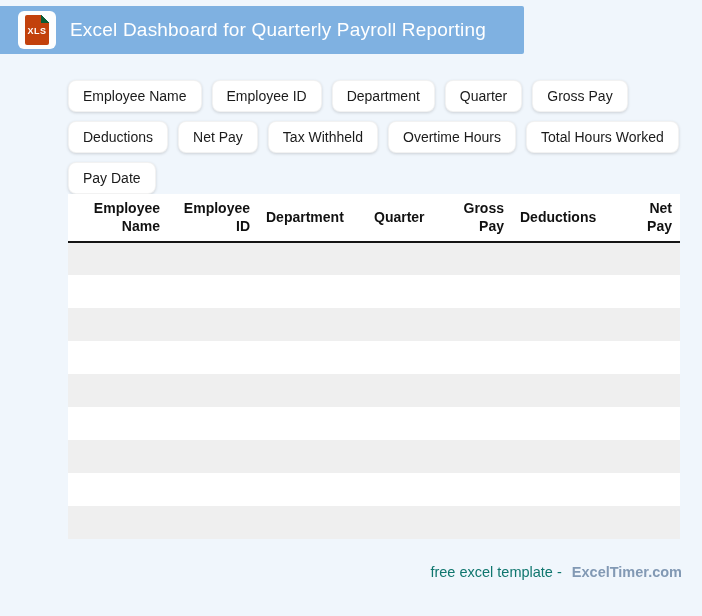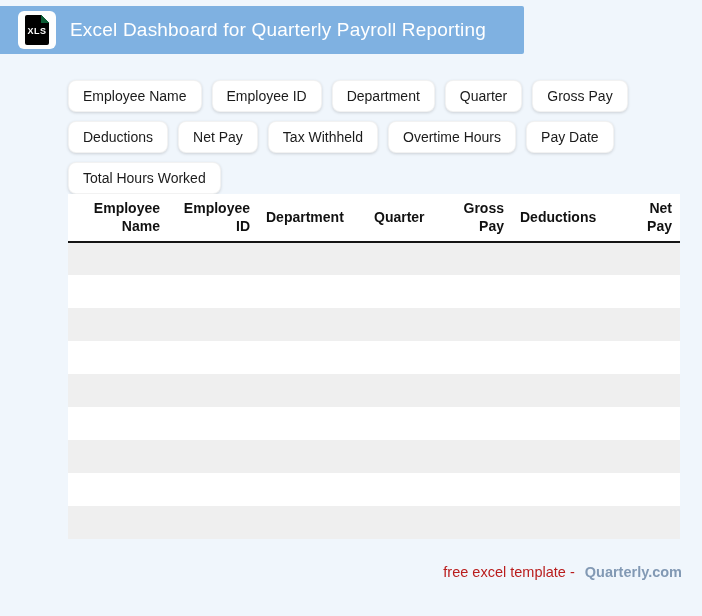--- a/index.html
+++ b/index.html
@@ -26,21 +26,21 @@
   .file-tile {
     width: 38px; height: 38px;
     background: #FDFEFE;
     border-radius: 6px;
     display: flex; align-items: center; justify-content: center;
     flex: 0 0 auto;
   }
   .doc {
     position: relative;
     width: 24px; height: 30px;
-    background: #000000;
+    background: #c2410c;
     border-radius: 2px;
     display: flex; align-items: flex-end; justify-content: center;
   }
   .doc .fold {
     position: absolute; top: 0; right: 0;
     width: 8px; height: 8px;
     background: linear-gradient(225deg, #FDFEFE 50%, #0A5C34 50%);
   }
   .doc .doc-label {
     color: #ffffff;
@@ -113,21 +113,21 @@
   tbody tr:nth-child(even) { background: #FFFFFF; }
 
   
   .footer {
     position: absolute;
     top: 564px; left: 0;
     width: 682px;
     text-align: right;
     font-size: 14.5px;
   }
-  .footer .muted { color: #b91c1c; }
+  .footer .muted { color: #0f766e; }
   .footer .brand { color: #8299B4; font-weight: bold; margin-left: 6px; cursor: pointer; }
 </style>
 </head>
 <body>
 
 <div class="banner">
   <div class="file-tile">
     <div class="doc">
       <span class="fold"></span>
       <span class="doc-label">XLS</span>
@@ -139,22 +139,22 @@
 <div class="chips" id="chips">
     <button class="chip">Employee Name</button>
     <button class="chip">Employee ID</button>
     <button class="chip">Department</button>
     <button class="chip">Quarter</button>
     <button class="chip">Gross Pay</button>
     <button class="chip">Deductions</button>
     <button class="chip">Net Pay</button>
     <button class="chip">Tax Withheld</button>
     <button class="chip">Overtime Hours</button>
+    <button class="chip">Total Hours Worked</button>
     <button class="chip">Pay Date</button>
-    <button class="chip">Total Hours Worked</button>
   </div>
 
 <div class="table-wrap">
   <table>
     <thead id="thead">
         <tr>
           <th>Employee Name</th>
           <th>Employee ID</th>
           <th>Department</th>
           <th>Quarter</th>
@@ -244,14 +244,14 @@
           <td>&nbsp;</td>
           <td>&nbsp;</td>
           <td>&nbsp;</td>
         </tr>
       </tbody>
   </table>
 </div>
 
 <div class="footer">
   <span class="muted">free excel template -</span>
-  <span class="brand">Quarterly.com</span>
+  <span class="brand">ExcelTimer.com</span>
 </div>
 
 </body></html>

